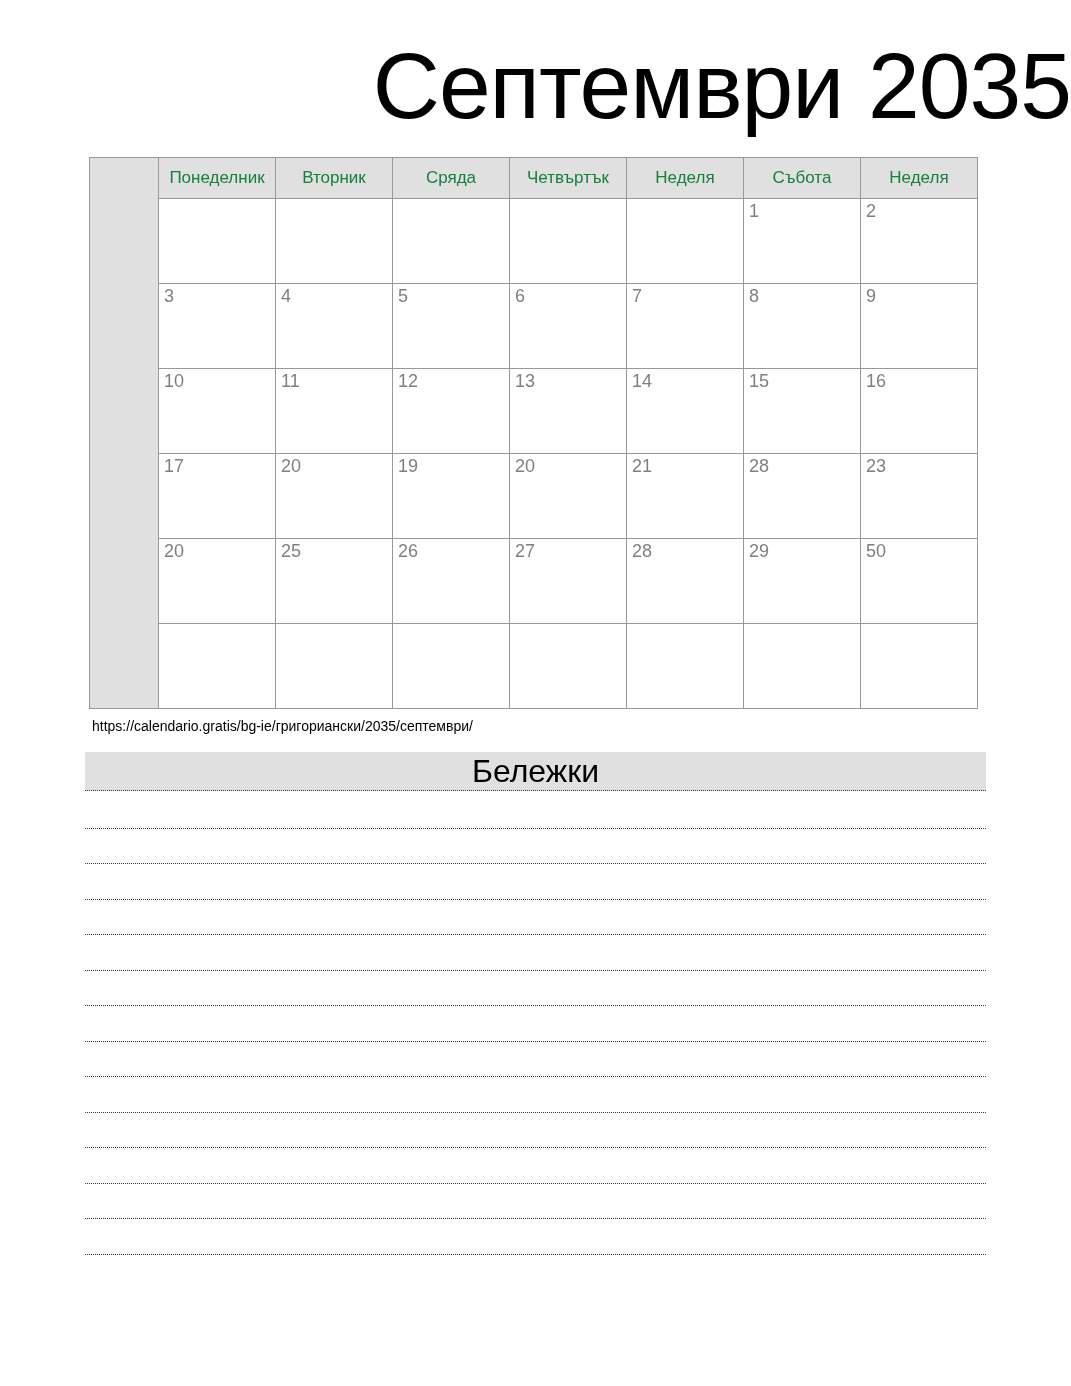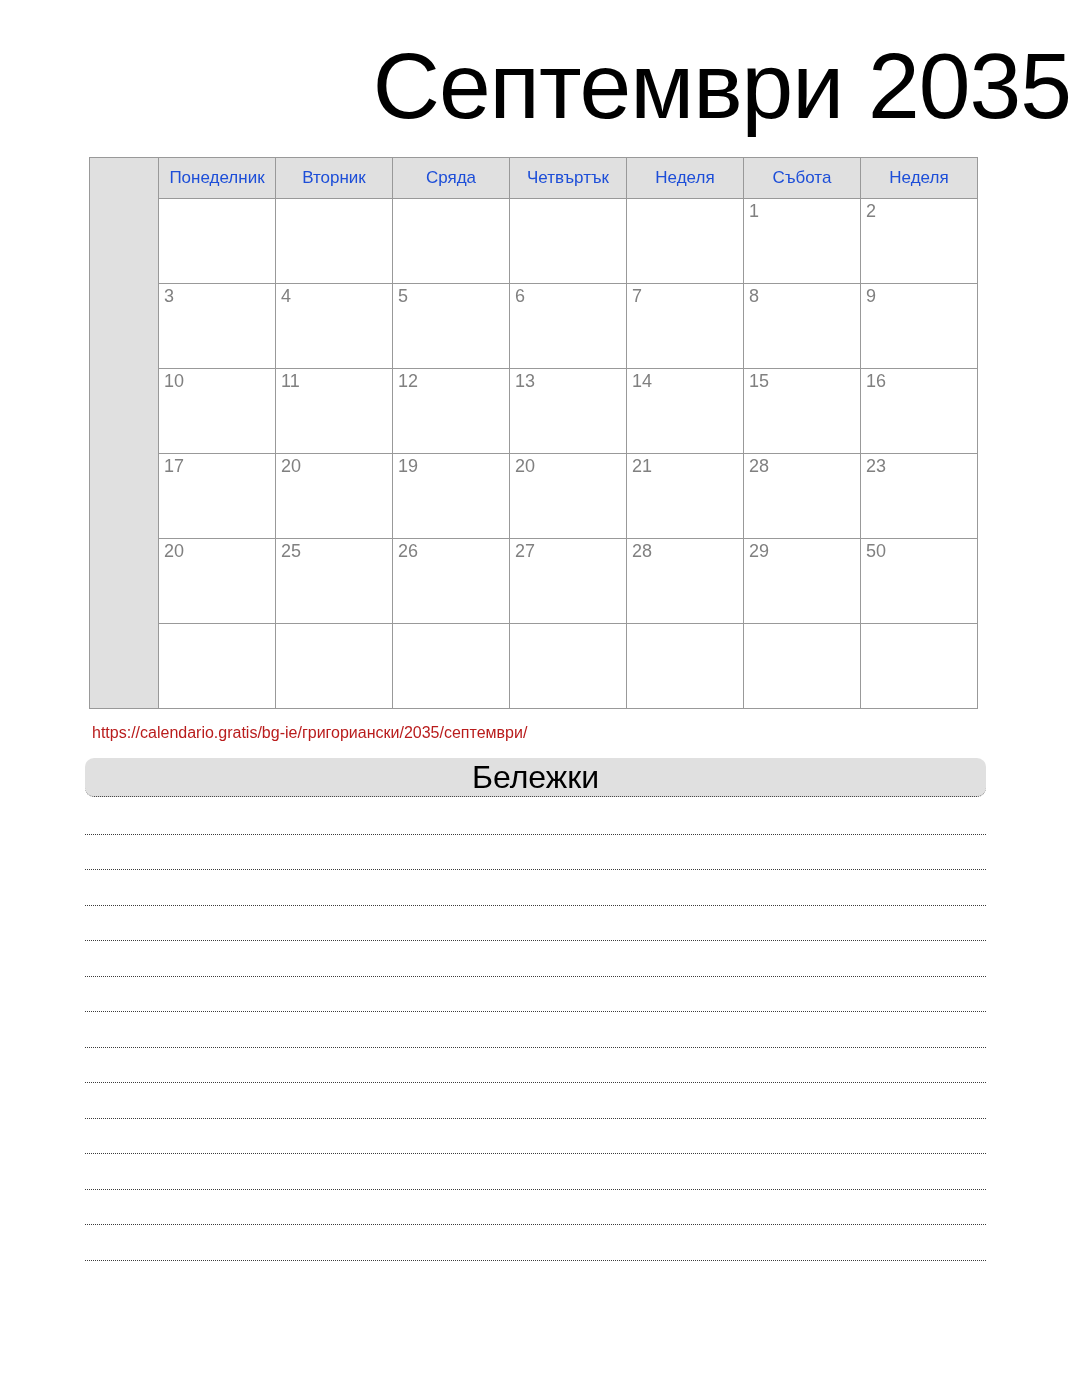--- a/index.html
+++ b/index.html
@@ -39,54 +39,53 @@
   table.calendar td{
     border:1px solid var(--border-color);
   }
   table.calendar th{
     background:var(--header-bg);
     height:41px;
     font-size:17px;
     font-weight:400;
     text-align:center;
     vertical-align:middle;
-    color:#1d4ed8;
+    color:#15803d;
   }
   table.calendar td.side-strip{
     background:var(--header-bg);
   }
   table.calendar tr.week-row{ height:85px; }
   table.calendar td.day-cell{
     background:#ffffff;
     vertical-align:top;
     text-align:left;
     font-size:18px;
     color:var(--date-color);
     padding:2px 0 0 5px;
     line-height:1.2;
   }
   .source-url{
-    margin:14px 0 0 92px;
-    font-size:16px;
+    margin:8px 0 0 92px;
+    font-size:14px;
     line-height:19px;
-    color:#b91c1c;
+    color:#000000;
   }
   .notes{
     margin:16px 85px 0 85px;
     width:901px;
   }
   .notes-header{
     background:var(--header-bg);
     height:39px;
     line-height:39px;
     text-align:center;
     font-size:32px;
     font-weight:400;
     border-bottom:1px dotted var(--line-color);
-    border-radius:9px;
   }
   .notes-line{
     height:35.5px;
     border-bottom:1px dotted var(--line-color);
   }
   .notes-line:first-child{ height:37.5px; }
 </style>
 </head>
 <body>
 

